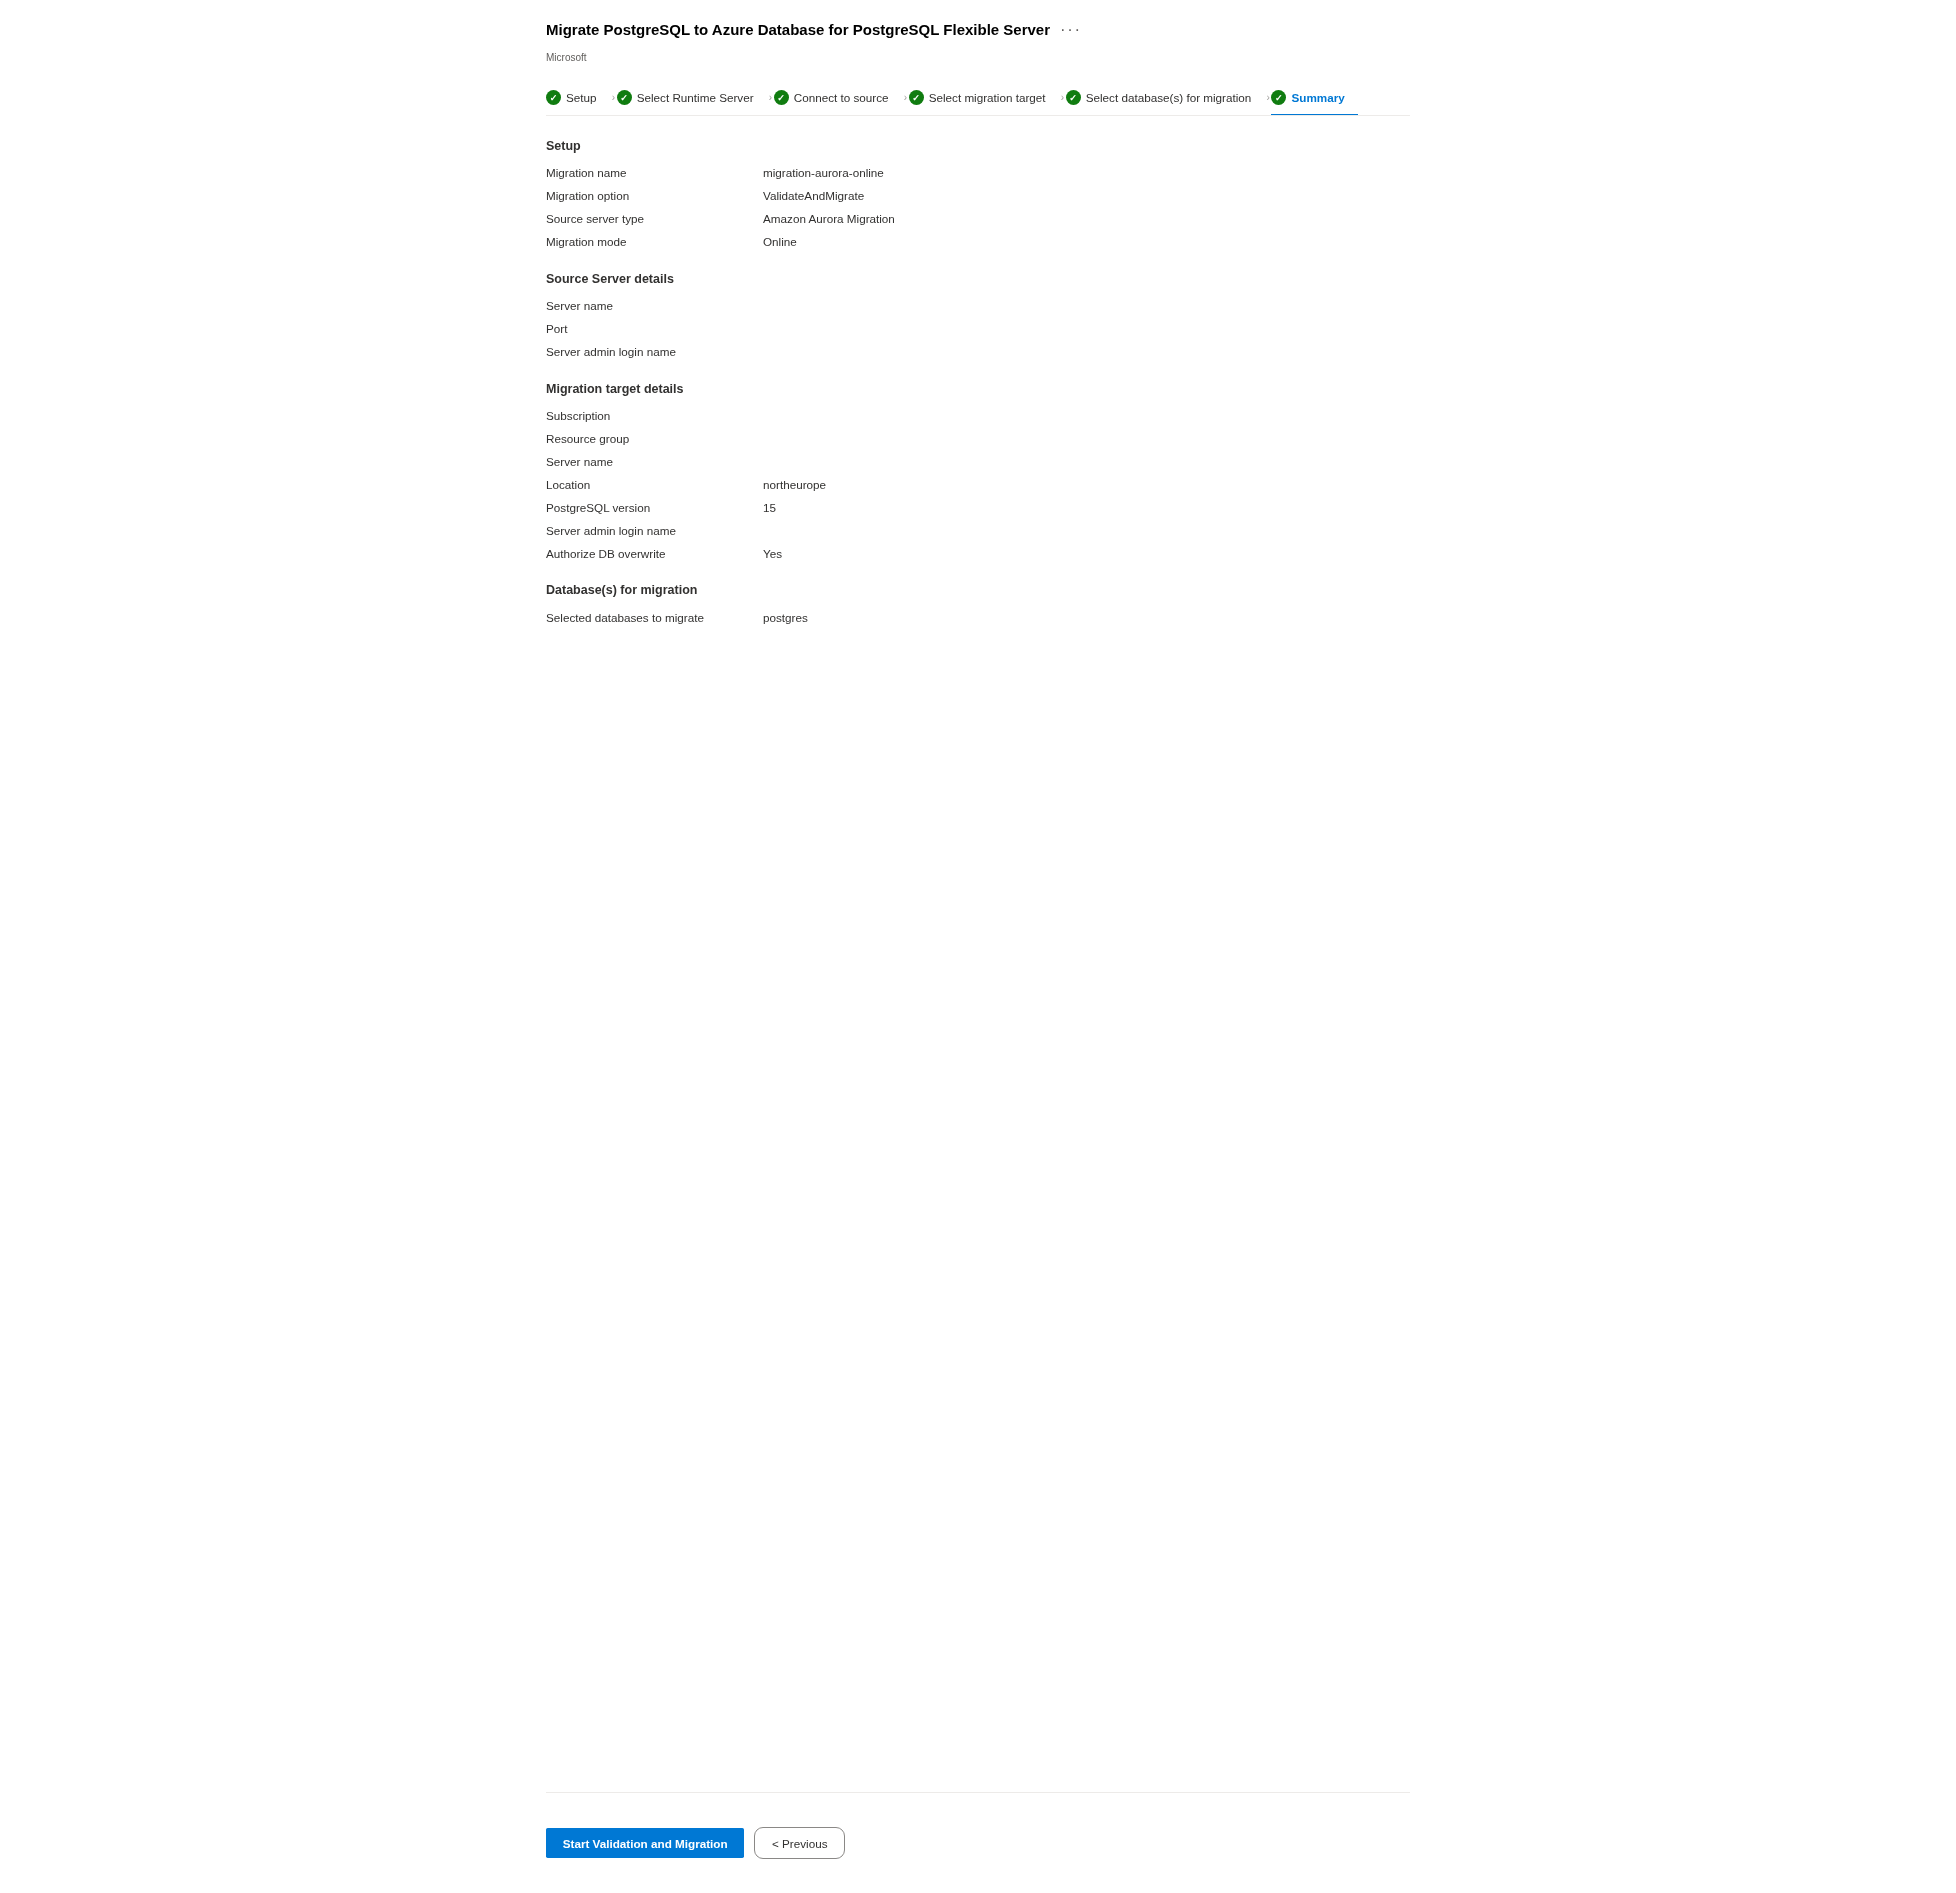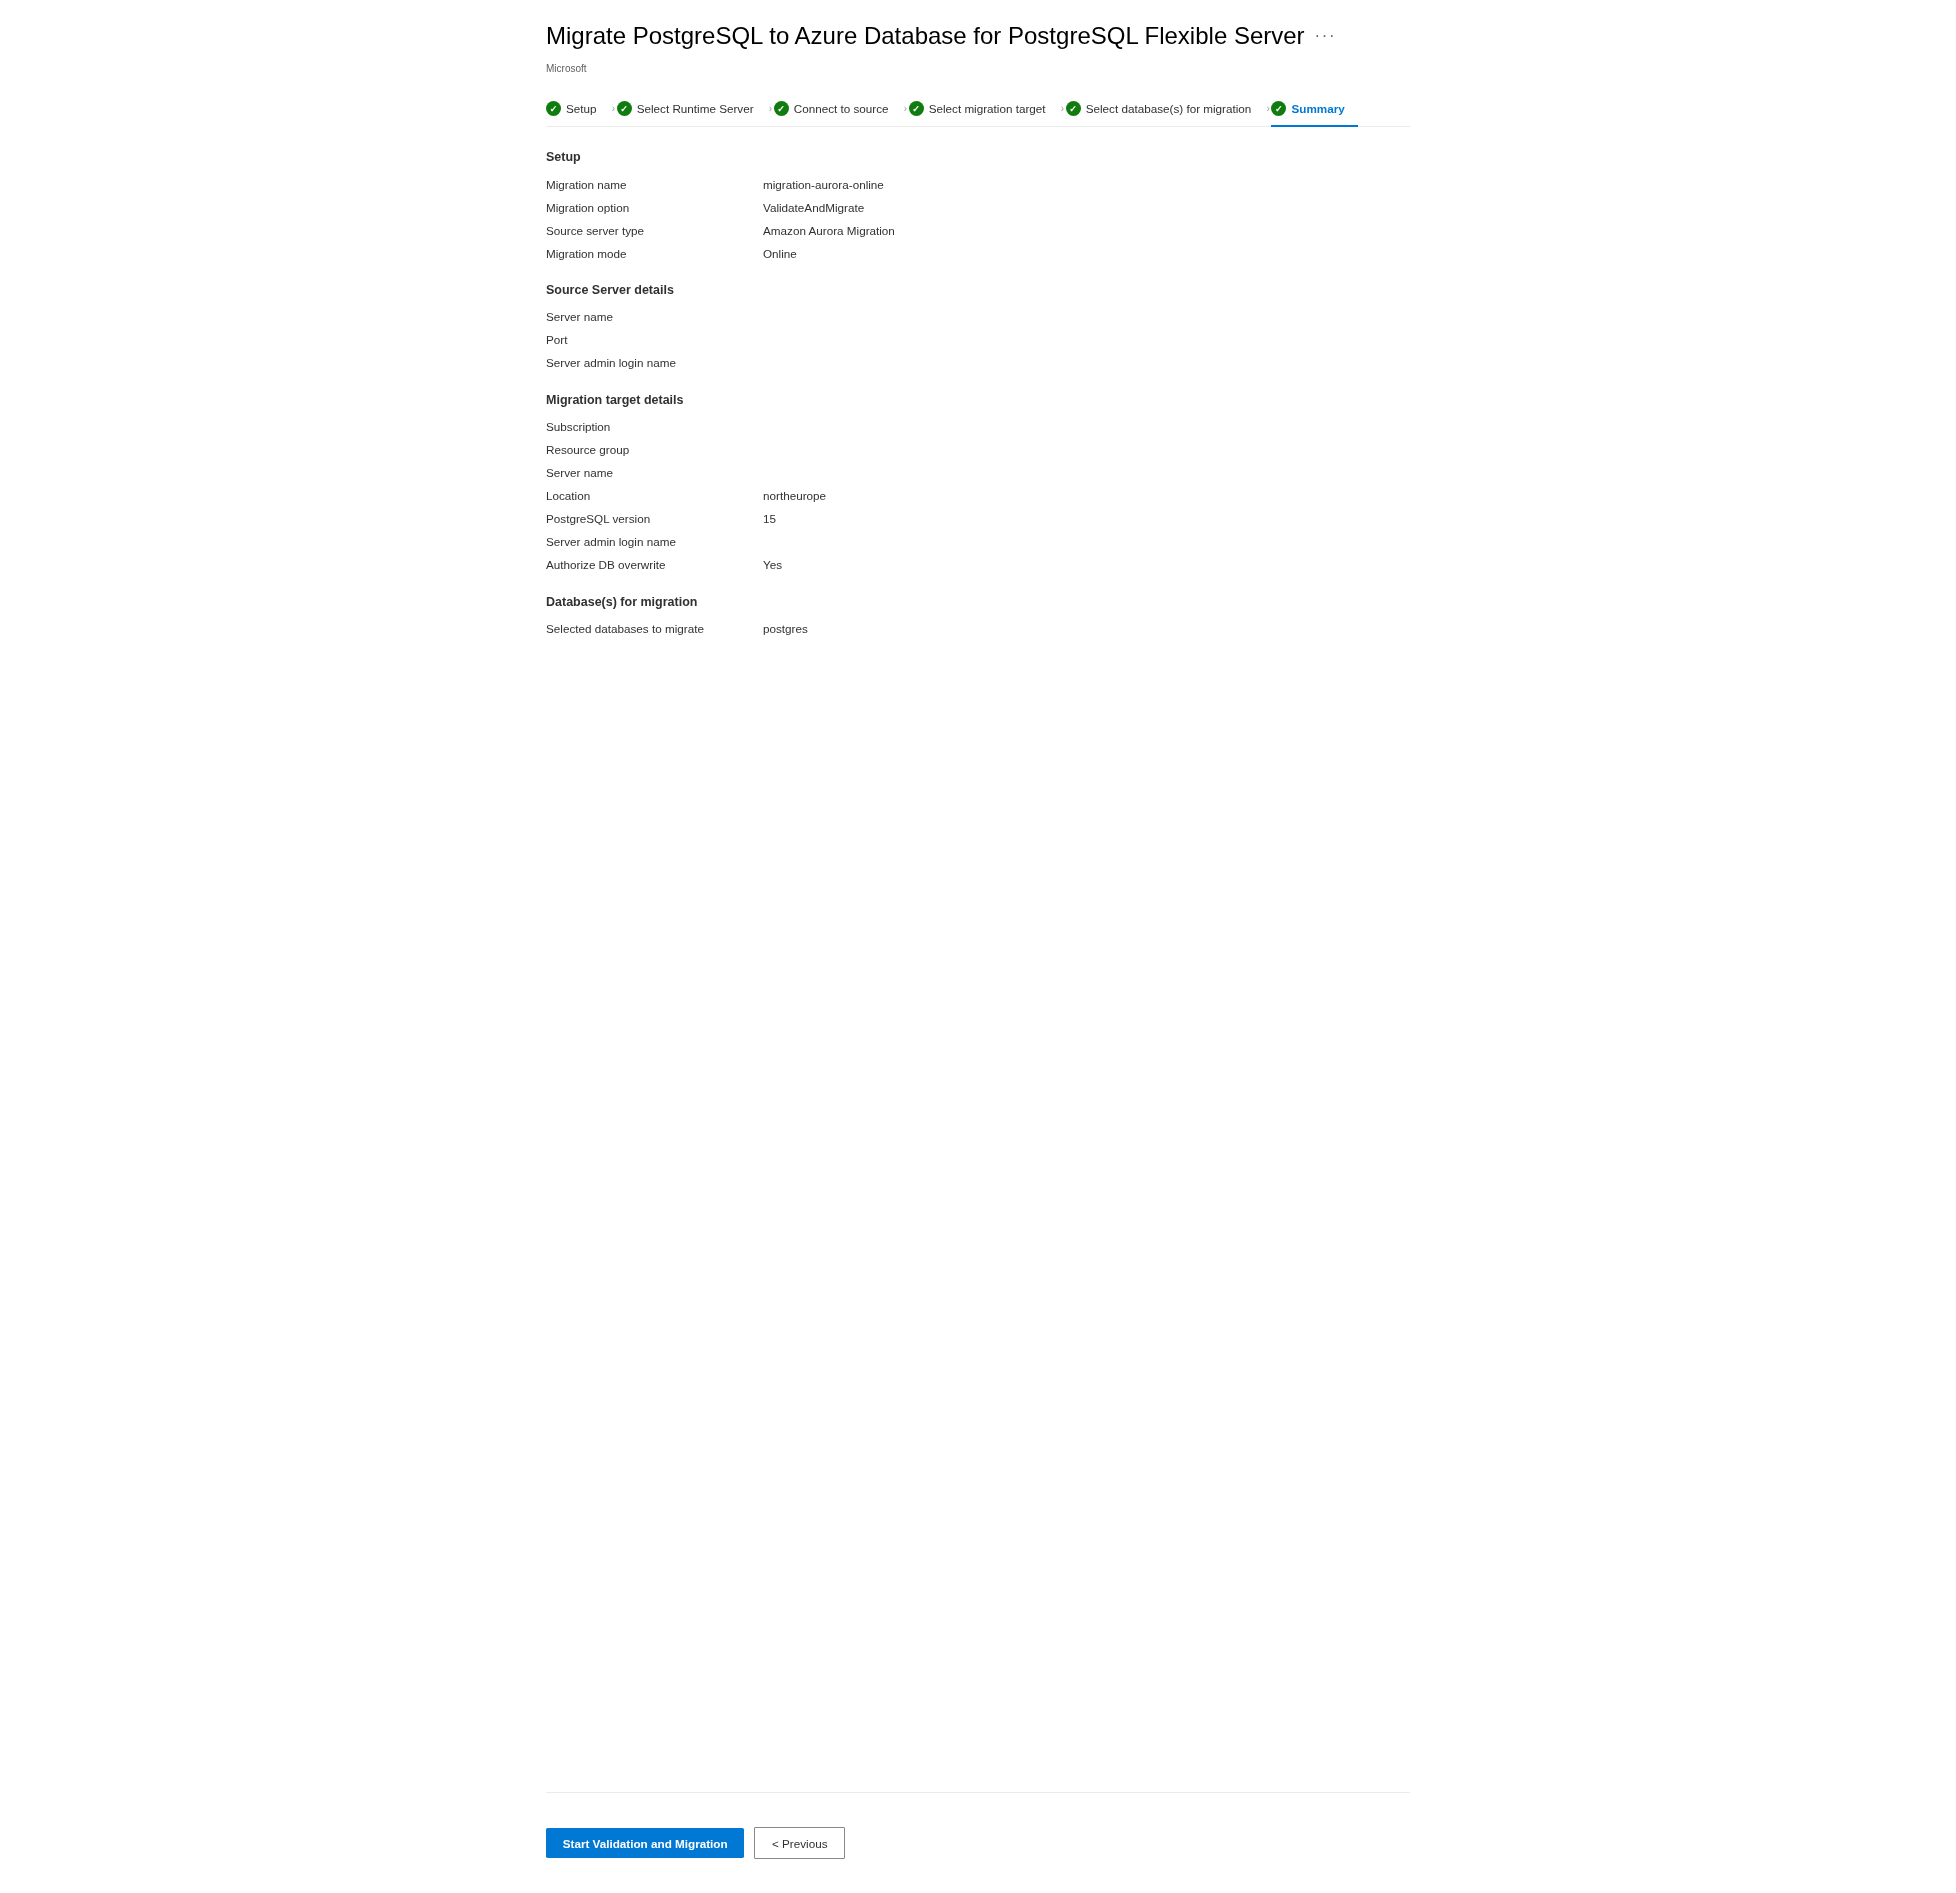--- a/index.html
+++ b/index.html
@@ -27,22 +27,22 @@
     }
     .header {
       margin-bottom: 16.7px;
     }
     .title-row {
       display: flex;
       align-items: center;
       gap: 10px;
     }
     .page-title {
-      font-size: 24px;
-      font-weight: 400;
+      font-size: 15px;
+      font-weight: 700;
       color: #000000;
       line-height: 1.3;
     }
     .more-icon {
       font-size: 16.7px;
       color: #605e5c;
       cursor: pointer;
       letter-spacing: 1.7px;
     }
     .publisher {
@@ -154,21 +154,21 @@
       cursor: pointer;
       border-radius: 1.7px;
     }
     .btn-secondary {
       background: #ffffff;
       color: #323130;
       border: 0.8px solid #8a8886;
       padding: 8.3px 16.7px;
       font-size: 11.7px;
       cursor: pointer;
-      border-radius: 1px;
+      border-radius: 9px;
     }
   </style>
 </head>
 <body>
 
 <div class="page-container">
 
   <div class="header">
     <div class="title-row">
       <h1 class="page-title">Migrate PostgreSQL to Azure Database for PostgreSQL Flexible Server</h1>

